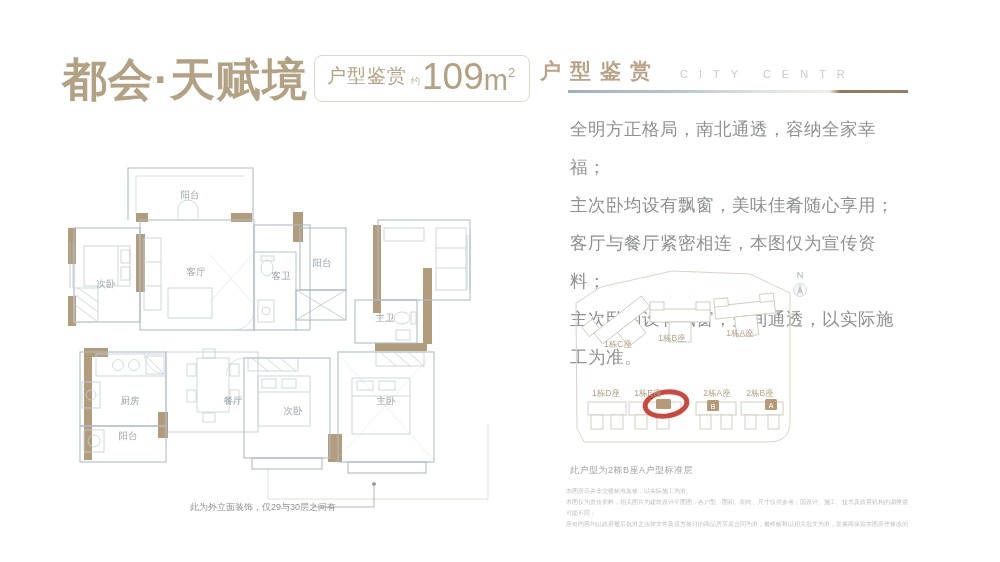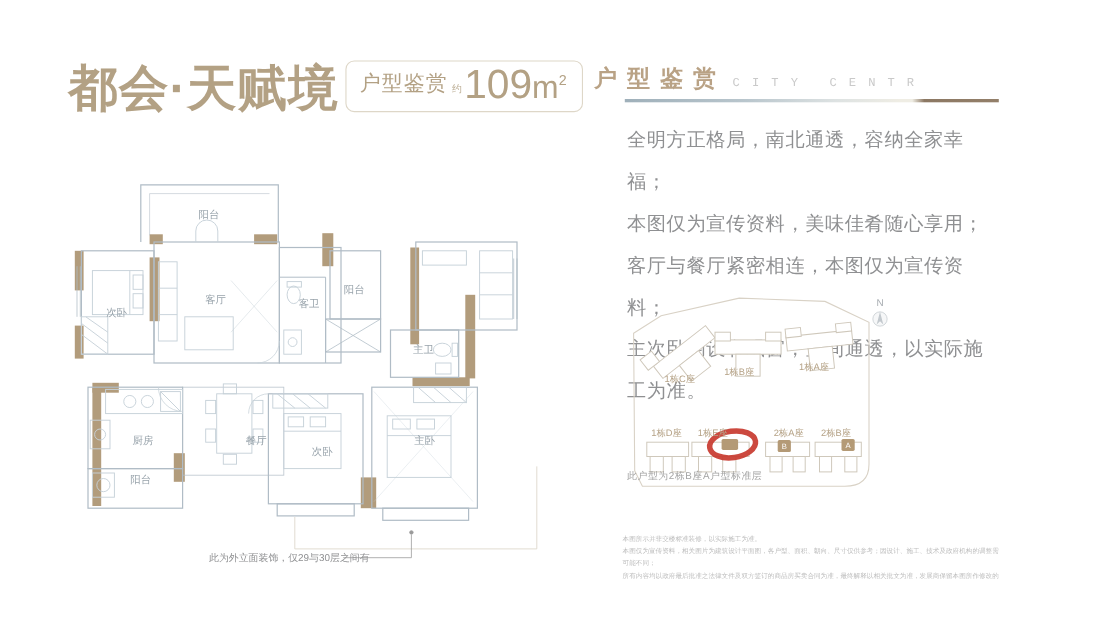--- a/index.html
+++ b/index.html
@@ -20,27 +20,27 @@
   .area-number { font-size:37px; line-height:0.88; font-weight:normal;text-align:center; }
   .area-unit { font-size:29px; line-height:0.9; }
   .area-sup { font-size:13px; position:relative; top:-14px; }
   
   svg.floorplan { position:absolute; left:62px; top:158px; }
   svg.siteplan  { position:absolute; left:562px; top:256px; }
   svg text { font-family:"Liberation Sans","DejaVu Sans",sans-serif; }
   
   .rp-header { position:absolute; left:540px; top:57px; display:flex; align-items:baseline; }
   .rp-cn { font-size:21px; font-weight:bold; color:#b9a285; letter-spacing:9px; }
-  .rp-en { font-size:11px; color:#c9c9c9; letter-spacing:11px; margin-left:6px;font-family:Liberation Mono, monospace; }
+  .rp-en { font-size:11px; color:#c9c9c9; letter-spacing:11px; margin-left:20px; }
   .divider {
     position:absolute; left:568px; top:90px; width:368px; height:3px;
     background:linear-gradient(to right,#9fb0ba 0%,#b9c6cd 30%,#dde2e2 52%,#efede4 68%,#efede4 71%,#8c7863 74%,#96826c 100%);
   }
-  .desc { position:absolute; left:570px; top:110px; font-size:17.5px; color:#8f9092; line-height:38px; letter-spacing:0.5px;font-family:Liberation Mono, monospace; }
-  .site-caption { position:absolute; left:570px; top:426px; font-size:9px; color:#a3a3a3; letter-spacing:0.5px; }
+  .desc { position:absolute; left:570px; top:110px; font-size:17.5px; color:#8f9092; line-height:38px; letter-spacing:0.5px; }
+  .site-caption { position:absolute; left:570px; top:464px; font-size:9px; color:#a3a3a3; letter-spacing:0.5px; }
   .disclaimer { position:absolute; left:566px; top:486px; width:424px; font-size:6px; color:#bdbdbd; line-height:11px; }
 </style>
 </head>
 <body>
 
 <div class="stage">
 
   <div class="title-row">
     <div class="main-title">都会·天赋境</div>
     <div class="area-box">
@@ -183,21 +183,21 @@
   </svg>
 
   <div class="rp-header">
     <span class="rp-cn">户型鉴赏</span>
     <span class="rp-en">CITY CENTR</span>
   </div>
   <div class="divider"></div>
 
   <div class="desc">
     <div>全明方正格局，南北通透，容纳全家幸福；</div>
-    <div>本图仅为宣传资料，美味佳肴随心享用；</div>
+    <div>主次卧均设有飘窗，美味佳肴随心享用；</div>
     <div>客厅与餐厅紧密相连，本图仅为宣传资料；</div>
     <div>主次卧均设有飘窗，空间通透，以实际施工为准。</div>
   </div>
 
   <svg class="siteplan" width="272" height="198" viewBox="562 256 272 198">
 
     <path d="M576,303 L601,287 L672,271 L750,274 L790,293 L790,422 Q790,442 768,442 L584,442 L577,428 Z" fill="none" stroke="#d9d2c6" stroke-width="1"></path>
 
     <g fill="#ffffff" stroke="#cfc8bb" stroke-width="0.9">
       <g transform="translate(622,320) rotate(-38)">

